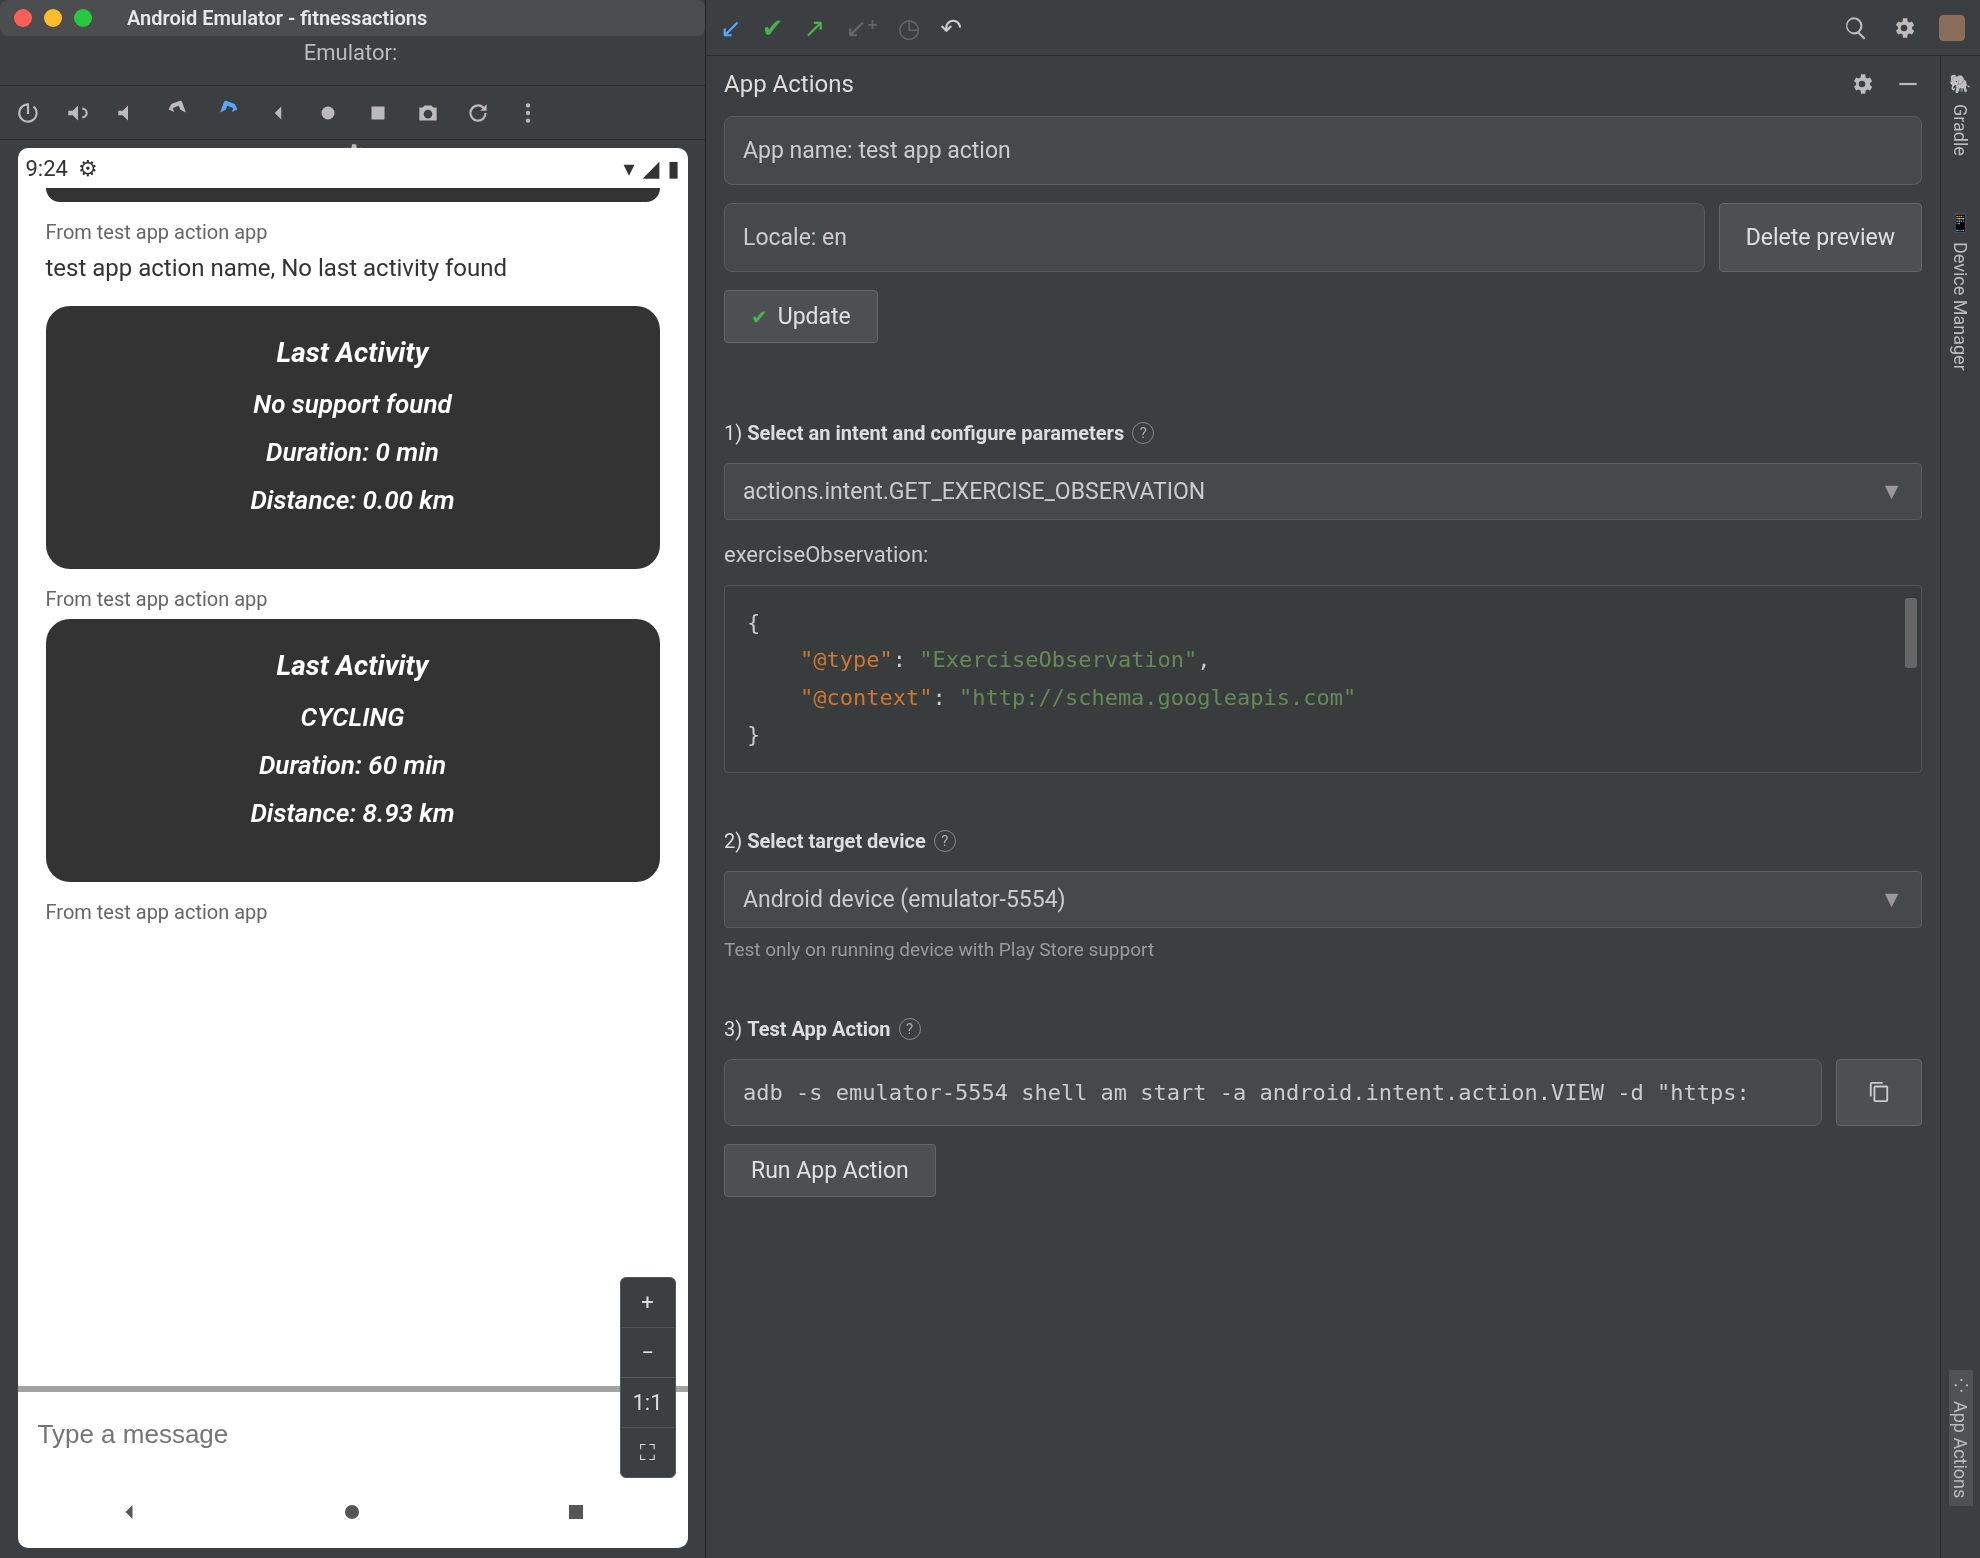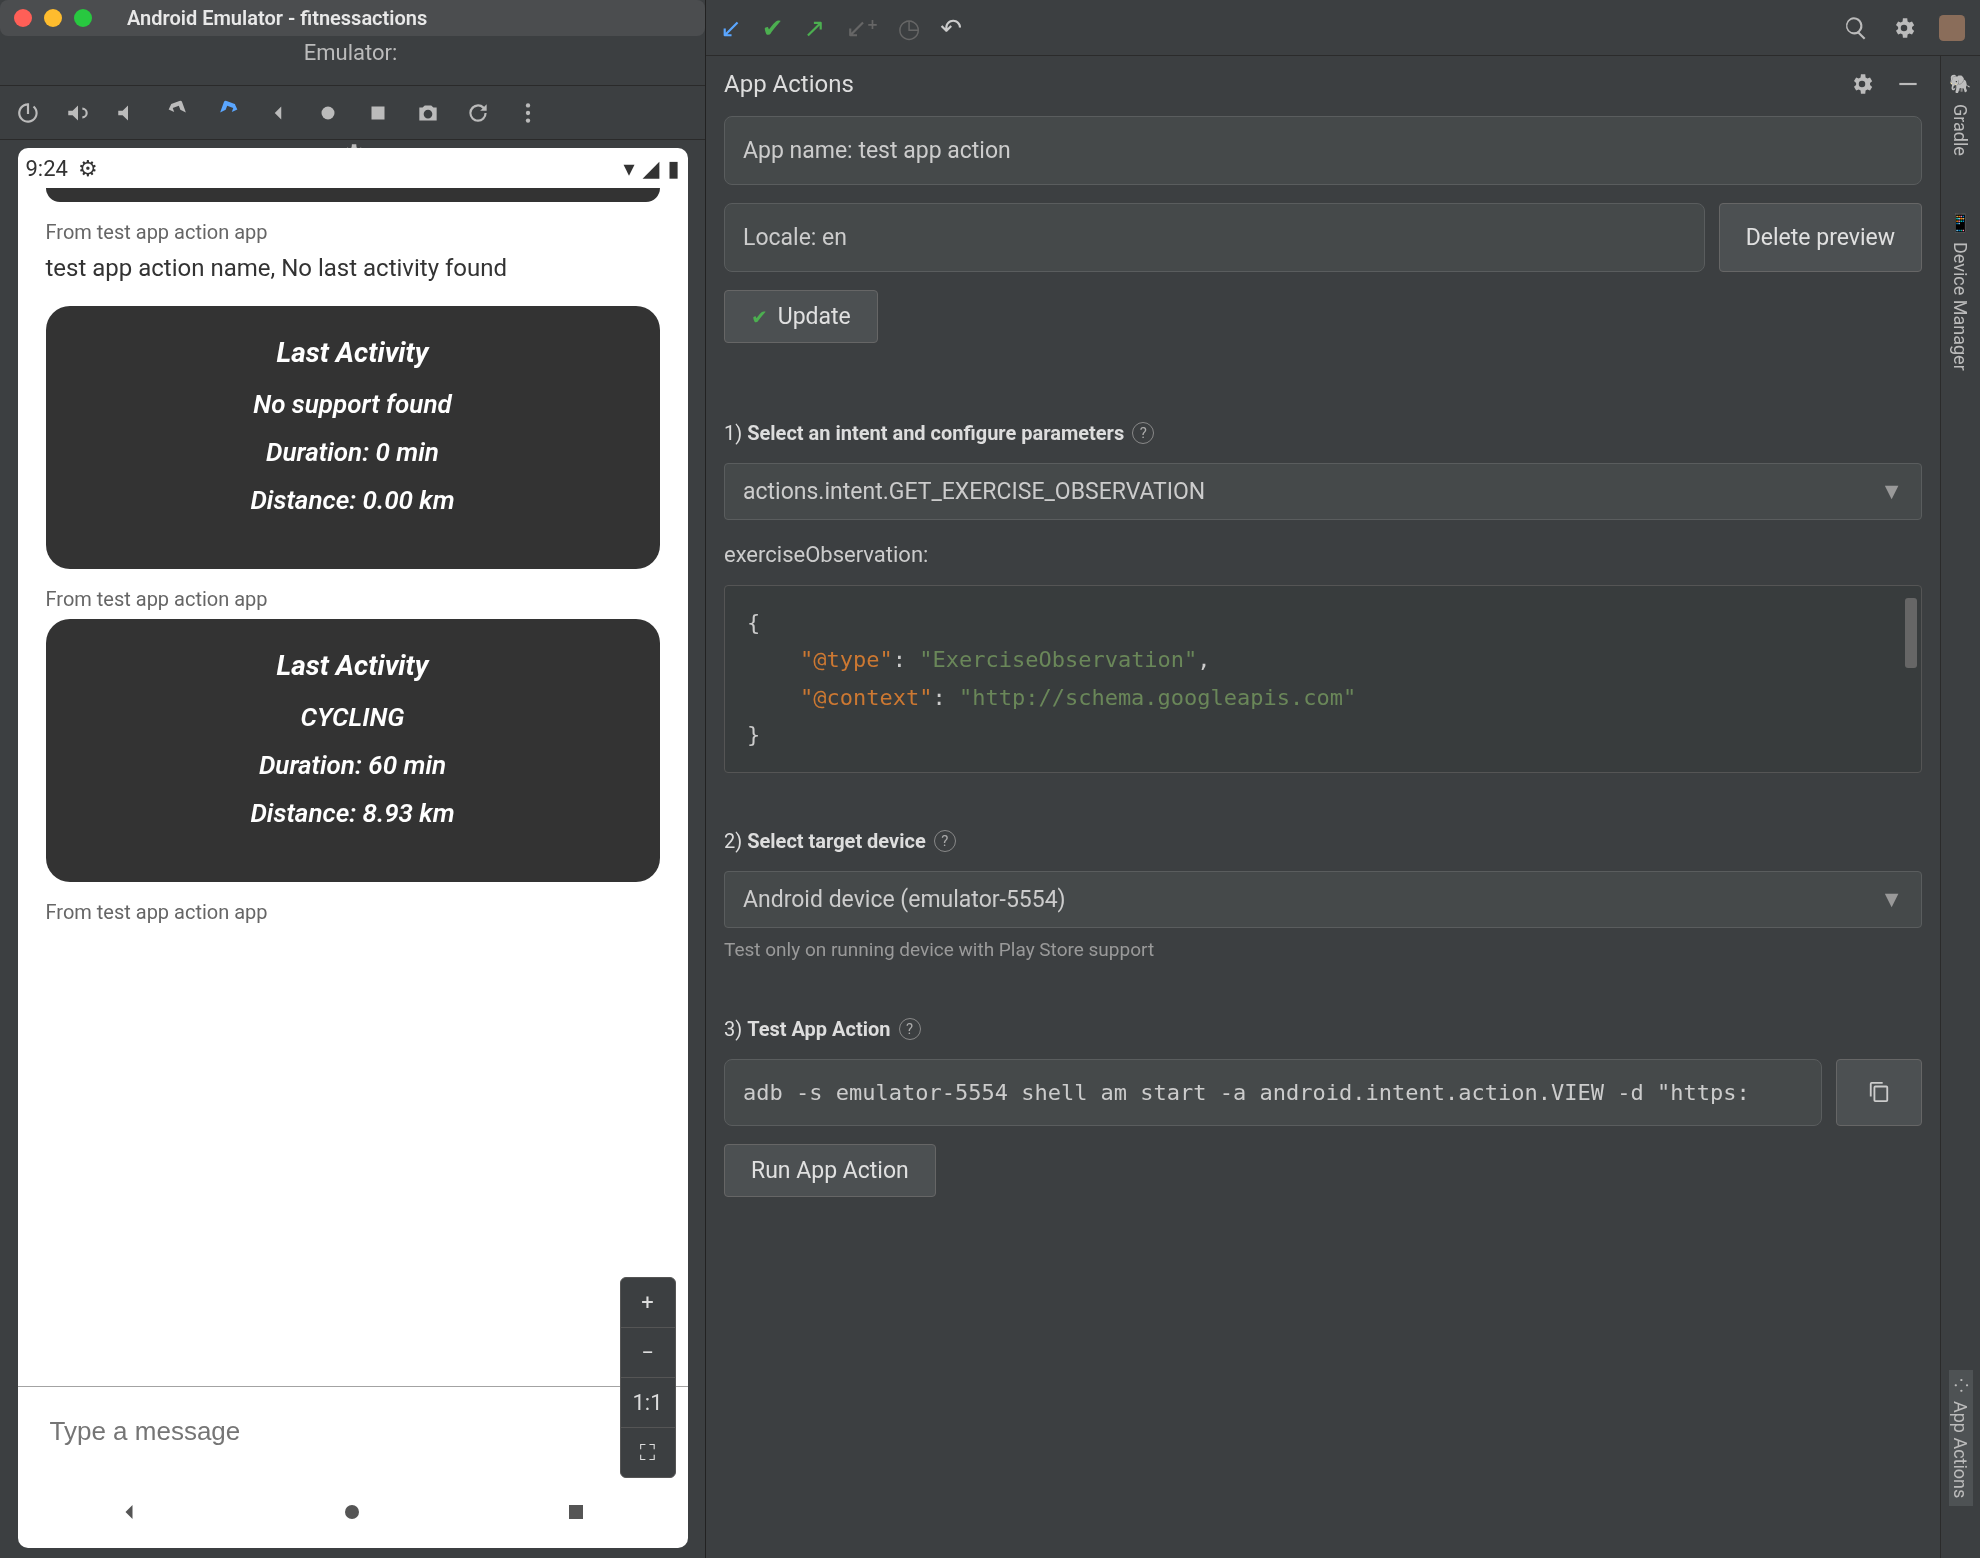--- a/index.html
+++ b/index.html
@@ -112,22 +112,22 @@
 .zoom-stack {
   position:absolute; right: 12px; bottom: 70px;
   width: 56px; background:#3c3f41; border:1px solid #555;
   border-radius:6px; display:flex; flex-direction:column;
   color:#ddd; font-size:22px; text-align:center;
 }
 .zoom-stack div { padding:12px 0; border-bottom:1px solid #555; cursor:pointer; }
 .zoom-stack div:last-child{border-bottom:none;}
 
 .msg-input-row {
-  height: 90px; border-top:1px solid #a3a3a3;
-  display:flex; align-items:center; padding: 0 32px;
+  height: 90px; border-top:6px solid #a3a3a3;
+  display:flex; align-items:center; padding: 0 20px;
 }
 .msg-input-row input {
   border:none; outline:none; font-size:26px; width:100%; color:#888;
 }
 .nav-row {
   height: 72px; display:flex; align-items:center; justify-content:space-around;
 }
 .nav-row .navg { width:28px; height:28px; color:#555; }
 
 

